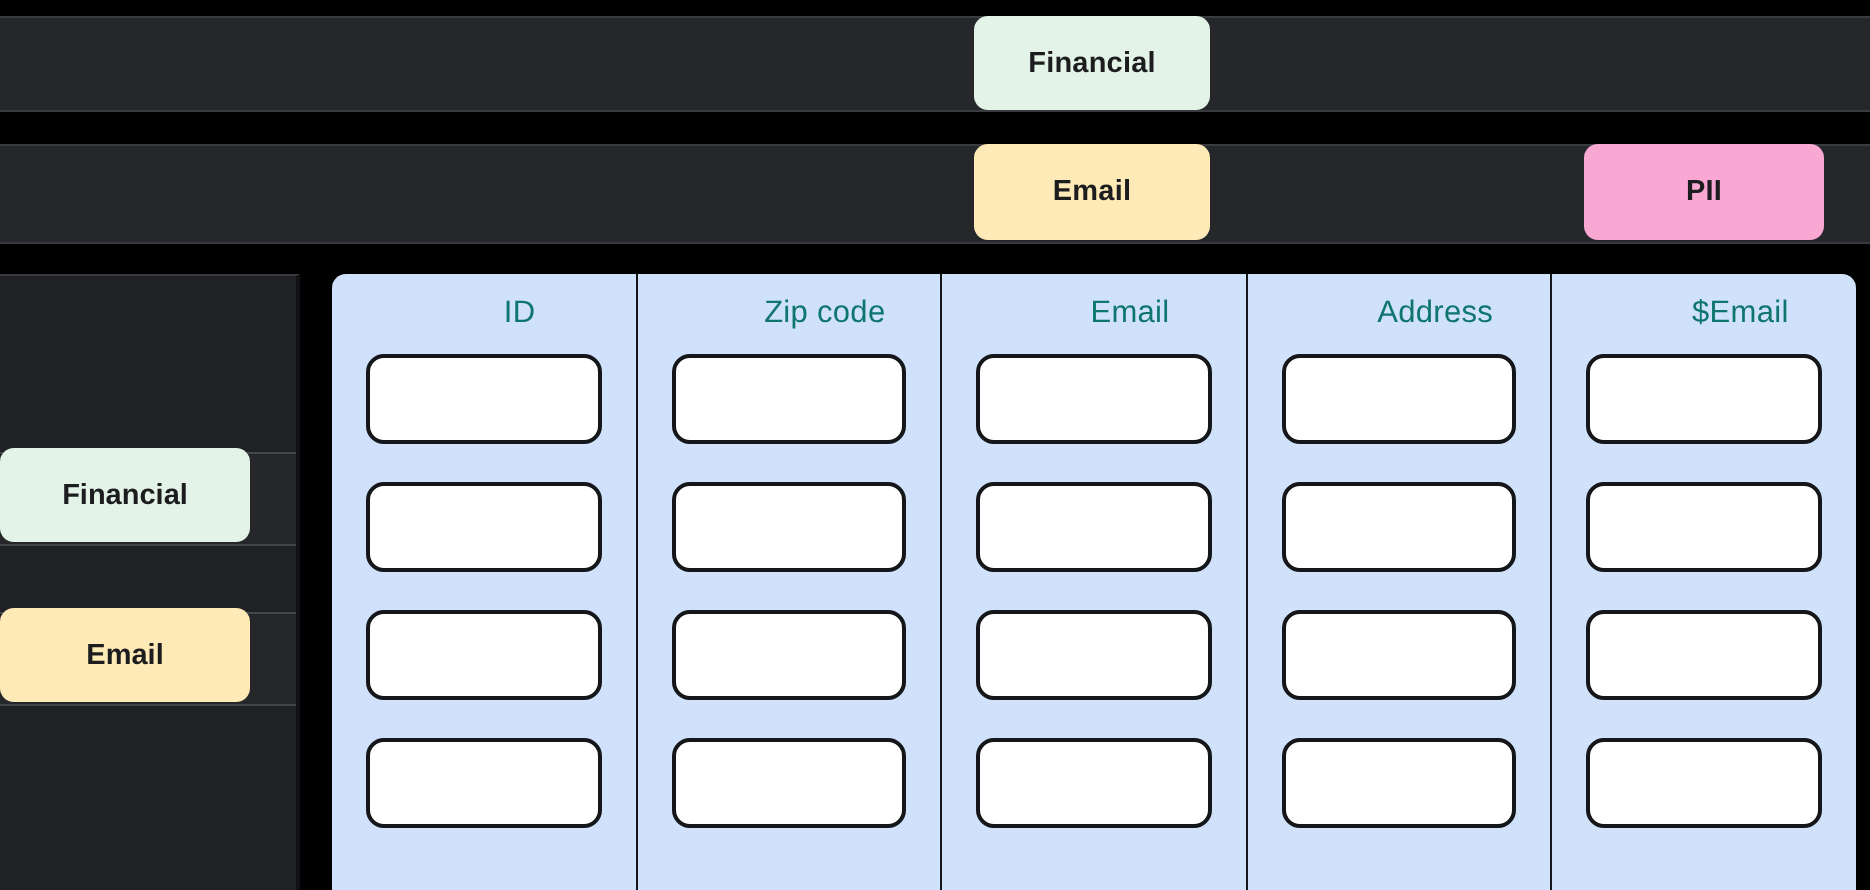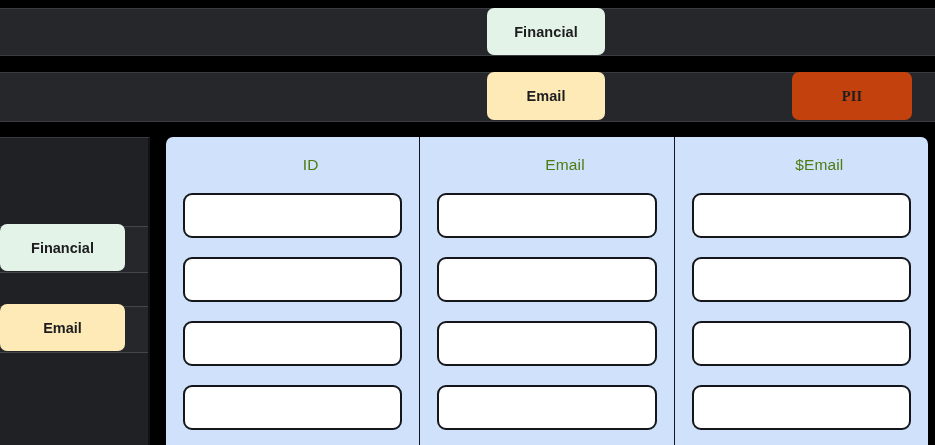--- a/index.html
+++ b/index.html
@@ -115,26 +115,26 @@
   .col {
     position: relative;
     flex: 1 1 0;
     min-width: 0;
     border-left: 1.5px solid #15161a;
     box-sizing: border-box;
   }
   .col:first-child { border-left: none; }
 
   .col-header {
-    height: 56px;
+    height: 40px;
     display: flex;
     align-items: center;
     justify-content: center;
     font-size: 15.5px;
-    color: #4d7c0f;
+    color: #0f766e;
     letter-spacing: 0.15px;
     margin-left: 36px;
   }
   .cells {
     padding: 0 17px;
     display: flex;
     flex-direction: column;
     gap: 19px;
   }
   .cell {
@@ -148,52 +148,70 @@
 </head>
 <body>
 
 <div id="canvas">
 
   <div class="tag-row" id="tag-row-1"></div>
   <div class="tag" id="tag-financial-top" style="background:#e3f3e7;">Financial</div>
 
   <div class="tag-row" id="tag-row-2"></div>
   <div class="tag" id="tag-email-top" style="background:#fdeab6;">Email</div>
-  <div class="tag" id="tag-pii-top" style="background:#c2410c;font-family:Liberation Serif, serif;">PII</div>
+  <div class="tag" id="tag-pii-top" style="background:#f9a8d4;">PII</div>
 
   <div id="sidebar">
     <div class="side-row" id="side-row-financial"></div>
     <div class="side-row" id="side-row-email"></div>
   </div>
   <div class="side-tag" id="side-tag-financial" style="background:#e3f3e7;">Financial</div>
   <div class="side-tag" id="side-tag-email" style="background:#fdeab6;">Email</div>
 
   <div id="table">
 
     <div class="col">
       <div class="col-header">ID</div>
       <div class="cells">
         <div class="cell"></div>
         <div class="cell"></div>
         <div class="cell"></div>
         <div class="cell"></div>
       </div>
     </div>
 
+    <div class="col">
+      <div class="col-header">Zip code</div>
+      <div class="cells">
+        <div class="cell"></div>
+        <div class="cell"></div>
+        <div class="cell"></div>
+        <div class="cell"></div>
+      </div>
+    </div>
 
     <div class="col">
       <div class="col-header">Email</div>
       <div class="cells">
         <div class="cell"></div>
         <div class="cell"></div>
         <div class="cell"></div>
         <div class="cell"></div>
       </div>
     </div>
 
+    <div class="col">
+      <div class="col-header">Address</div>
+      <div class="cells">
+        <div class="cell"></div>
+        <div class="cell"></div>
+        <div class="cell"></div>
+        <div class="cell"></div>
+      </div>
+    </div>
 
     <div class="col">
       <div class="col-header">$Email</div>
       <div class="cells">
         <div class="cell"></div>
         <div class="cell"></div>
         <div class="cell"></div>
         <div class="cell"></div>
       </div>
     </div>

